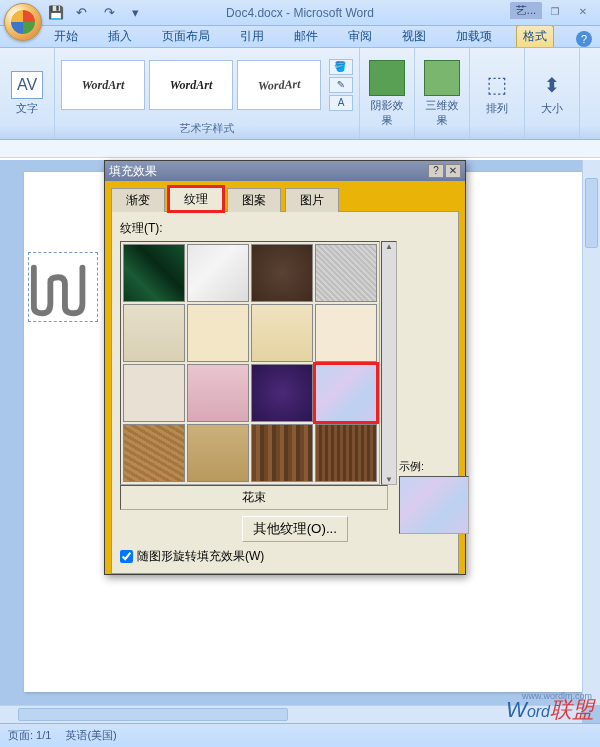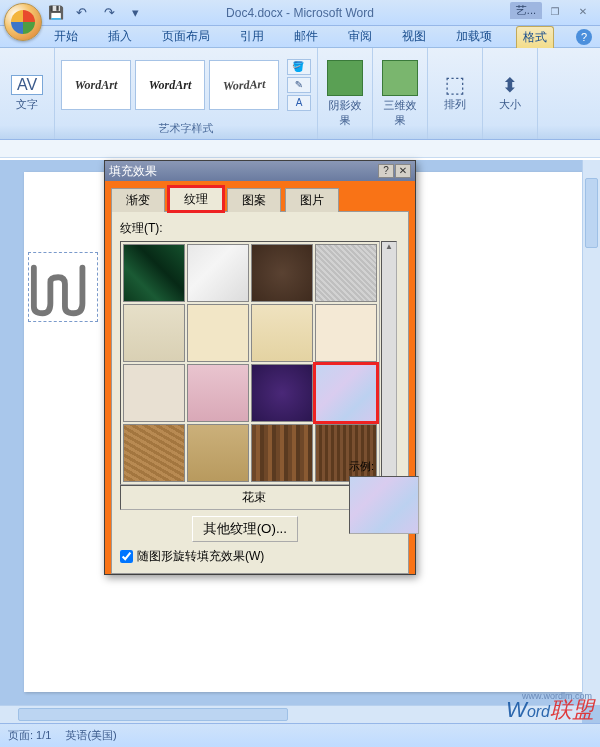--- a/index.html
+++ b/index.html
@@ -10,34 +10,34 @@
 .office-btn { width: 38px; height: 38px; position: absolute; left: 4px; top: 3px; z-index: 10; border-radius: 50%; background: radial-gradient(circle at 30% 30%, #fff, #f5c671 40%, #d97a2a); border: 1px solid #b8934a; box-shadow: 0 1px 3px rgba(0,0,0,.3); }
 .office-btn::before { content: ""; position: absolute; inset: 6px; border-radius: 50%; background: conic-gradient(#e84b2d 0 25%, #4f9e42 0 50%, #3e76c9 0 75%, #f3b53e 0); }
 .qat { margin-left: 48px; display: flex; gap: 12px; align-items: center; }
 .qat-icon { width: 16px; height: 16px; font-size: 13px; color: #3b5a8b; }
 .title-text { position: absolute; left: 50%; transform: translateX(-50%); font-size: 12px; color: #4a6a9a; }
 .win-controls { margin-left: auto; display: flex; gap: 6px; padding-right: 6px; }
 .win-btn { width: 22px; height: 14px; font-size: 10px; color: #6b7a8f; text-align: center; }
 .context-tab { position: absolute; right: 58px; top: 2px; background: #9eb6e0; color: #30476d; font-size: 11px; padding: 1px 6px; border-radius: 2px 2px 0 0; }
 
 
-.ribbon-tabs { height: 22px; background: linear-gradient(#cfe3fa, #bfdbff); display: flex; align-items: center; padding-left: 48px; gap: 18px; font-size: 12px; color: #1a4e8e; border-bottom: 1px solid #9abce6; }
+.ribbon-tabs { height: 22px; background: linear-gradient(#cfe3fa, #bfdbff); display: flex; align-items: flex-end; padding-left: 48px; gap: 18px; font-size: 12px; color: #1a4e8e; border-bottom: 1px solid #9abce6; }
 .ribbon-tab { padding: 2px 6px; cursor: pointer; }
 .ribbon-tab.active { background: linear-gradient(#f6e9bb, #f3dd8a); border: 1px solid #c2a959; border-bottom: none; border-radius: 3px 3px 0 0; }
 .help-btn { margin-left: auto; margin-right: 8px; width: 16px; height: 16px; background: #4b8fdc; border-radius: 50%; color: #fff; font-size: 11px; text-align: center; line-height: 16px; }
 
 
 .ribbon-body { height: 92px; background: linear-gradient(#e7f0fb, #d3e5fa 85%, #bcd5f2); display: flex; border-bottom: 1px solid #96b7e8; }
 .rgroup { border-right: 1px solid #b7d0ee; padding: 2px 6px; display: flex; flex-direction: column; align-items: center; }
 .rgroup-main { flex: 1; display: flex; align-items: center; gap: 4px; }
 .rgroup-label { font-size: 11px; color: #4a6a9a; padding: 1px 0; }
 .large-btn { width: 42px; text-align: center; font-size: 11px; color: #3b5a8b; }
-.large-icon { width: 32px; height: 20px; margin: 0 auto 2px; border: 1px solid #7aa7d8; background: #fff; display: flex; align-items: center; justify-content: center; font-size: 16px; color: #3b5a8b; }
+.large-icon { width: 32px; height: 28px; margin: 0 auto 2px; border: 1px solid #7aa7d8; background: #fff; display: flex; align-items: center; justify-content: center; font-size: 16px; color: #3b5a8b; }
 .gallery { display: flex; gap: 4px; }
-.gallery-item { width: 70px; height: 50px; background: #fff; border: 1px solid #a6c3e6; display: flex; align-items: center; justify-content: center; }
+.gallery-item { width: 84px; height: 50px; background: #fff; border: 1px solid #a6c3e6; display: flex; align-items: center; justify-content: center; }
 .wordart-sample { font-size: 12px; font-weight: bold; font-style: italic; font-family: Georgia, serif; }
 .wa1 { color: #333; }
 .wa2 { color: #222; font-family: Arial Black; }
 .wa3 { color: #444; transform: rotate(-3deg); }
 .small-icons { display: flex; flex-direction: column; gap: 2px; margin-left: 4px; }
 .small-icons div { width: 24px; height: 16px; border: 1px solid #a6c3e6; background: #eaf2fb; font-size: 10px; text-align: center; line-height: 14px; color: #3b5a8b; }
 .shape-icon { width: 36px; height: 36px; margin: 0 auto 2px; background: #5aa054; border: 1px solid #3a7a3a; }
 
 
 .ruler { height: 18px; background: #eef5fc; border-bottom: 1px solid #c7dbf1; position: relative; }
@@ -47,21 +47,21 @@
 .wordart-obj svg { width: 100%; height: 100%; }
 .scrollbar-v { position: absolute; right: 0; top: 0; bottom: 18px; width: 18px; background: #d6e6f8; border-left: 1px solid #b7d0ee; }
 .scrollbar-v .thumb { position: absolute; top: 18px; left: 2px; right: 2px; height: 70px; background: #bcd5f2; border: 1px solid #9ec0e6; border-radius: 2px; }
 .scrollbar-h { position: absolute; left: 0; right: 18px; bottom: 0; height: 18px; background: #d6e6f8; border-top: 1px solid #b7d0ee; }
 .scrollbar-h .thumb { position: absolute; left: 18px; top: 2px; bottom: 2px; width: 270px; background: #bcd5f2; border: 1px solid #9ec0e6; border-radius: 2px; }
 
 
 .statusbar { position: absolute; bottom: 0; left: 0; right: 0; height: 24px; background: linear-gradient(#cfe3fa, #bfdbff); border-top: 1px solid #96b7e8; display: flex; align-items: center; font-size: 11px; color: #3b5a8b; padding: 0 8px; gap: 14px; }
 
 
-.dialog { position: absolute; left: 104px; top: 160px; width: 312px; background: #f97316; border: 1px solid #404040; box-shadow: 2px 3px 8px rgba(0,0,0,.4); font-size: 12px; }
+.dialog { position: absolute; left: 104px; top: 160px; width: 362px; background: #eab308; border: 1px solid #404040; box-shadow: 2px 3px 8px rgba(0,0,0,.4); font-size: 12px; }
 .dlg-title { height: 20px; background: linear-gradient(#8a98b6, #6a7ba0); color: #fff; display: flex; align-items: center; padding: 0 4px; }
 .dlg-title-text { flex: 1; }
 .dlg-title-btns { display: flex; gap: 1px; }
 .dlg-title-btn { width: 16px; height: 14px; background: #d4d0c8; border: 1px solid #888; font-size: 10px; text-align: center; line-height: 12px; color: #333; }
 .dlg-tabs { display: flex; padding: 6px 6px 0; gap: 4px; }
 .dlg-tab { padding: 3px 14px; background: #ece9d8; border: 1px solid #999; border-bottom: none; position: relative; }
 .dlg-tab:not(.active) { background: #ded9c8; top: 1px; }
 .dlg-tab.highlight { outline: 3px solid #e22; outline-offset: -1px; }
 .dlg-content { border: 1px solid #999; margin: 0 6px; padding: 8px; background: #ece9d8; }
 .tex-label { margin-bottom: 4px; }

